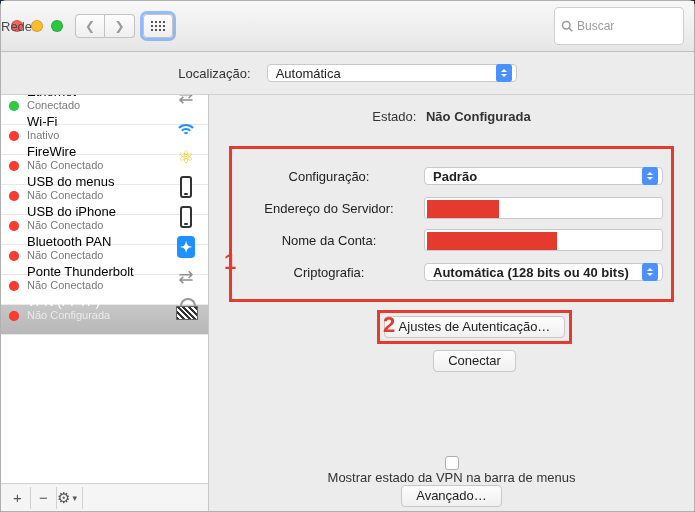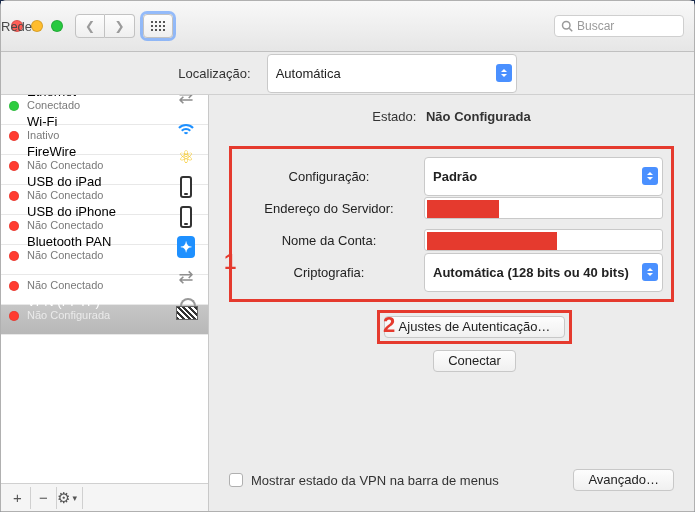--- a/index.html
+++ b/index.html
@@ -13,25 +13,25 @@
   .tl.yellow { background: #ffbd2e; }
   .tl.green { background: #28c940; }
   .nav { display: flex; }
   .nav button { width: 30px; height: 24px; background: linear-gradient(#fdfdfd,#efefef); border: 1px solid #c2c2c2; font-size: 12px; color: #9b9b9b; cursor: default; }
   .nav button:first-child { border-radius: 4px 0 0 4px; }
   .nav button:last-child { border-radius: 0 4px 4px 0; border-left: none; }
   .grid-btn { width: 30px; height: 24px; margin-left: 8px; border-radius: 4px; border: 1px solid #c2c2c2; background: linear-gradient(#fdfdfd,#efefef); display:flex; align-items:center; justify-content:center; box-shadow: 0 0 0 3px rgba(70,140,255,0.55); }
   .grid-dots { display:grid; grid-template-columns:repeat(4,2px); grid-template-rows:repeat(3,2px); gap:2px; }
   .grid-dots span { width:2px; height:2px; background:#555; }
   .title { position:absolute; left:0; right:12px; text-align:left; font-size:13px; color:#4a4a4a; pointer-events:none; }
-  .search { margin-left:auto; width:130px; height:22px; border:1px solid #cfcfcf; border-radius:4px; background:#fff; display:flex; align-items:center; padding:0 6px; color:#9a9a9a; font-size:12px; gap:4px; }
+  .search { margin-left:auto; width:130px; height:38px; border:1px solid #cfcfcf; border-radius:4px; background:#fff; display:flex; align-items:center; padding:0 6px; color:#9a9a9a; font-size:12px; gap:4px; }
   .search svg { width:12px; height:12px; }
   
   .loc-row { height:42px; display:flex; align-items:center; justify-content:center; gap:16px; font-size:13px; color:#333; }
-  .select { height:39px; background:#fff; border:1px solid #c9c9c9; border-radius:4px; display:flex; align-items:center; padding:0 4px 0 8px; font-size:13px; color:#222; position:relative; }
+  .select { height:18px; background:#fff; border:1px solid #c9c9c9; border-radius:4px; display:flex; align-items:center; padding:0 4px 0 8px; font-size:13px; color:#222; position:relative; }
   .select .arrows { width:16px; height:18px; background:#4a90ff; border-radius:3px; margin-left:6px; display:flex; flex-direction:column; align-items:center; justify-content:center; }
   .select .arrows::before, .select .arrows::after { content:""; width:0; height:0; border-left:3px solid transparent; border-right:3px solid transparent; }
   .select .arrows::before { border-bottom:3px solid #fff; margin-bottom:2px; }
   .select .arrows::after { border-top:3px solid #fff; }
   
   .body { flex:1; display:flex; border-top:1px solid #d0d0d0; min-height:0; }
   .sidebar { width:208px; border-right:1px solid #c8c8c8; background:#fff; display:flex; flex-direction:column; }
   .list { flex:1; overflow:auto; }
   .item { display:flex; align-items:flex-end; height:30px; padding:13px 8px; border-bottom:1px solid #e8e8e8; gap:8px; }
   .item.selected { background:linear-gradient(#c6c6c6,#b8b8b8); color:#fff; }
@@ -53,41 +53,41 @@
   .fwico { color:#f5c518; font-size:18px; }
   .iphone { width:12px; height:22px; border:2px solid #333; border-radius:3px; background:#fff; position:relative; }
   .iphone::after { content:""; position:absolute; bottom:1px; left:50%; transform:translateX(-50%); width:4px; height:2px; background:#333; border-radius:2px;}
   .btico { width:18px; height:22px; background:#1e90ff; border-radius:4px; color:#fff; display:flex; align-items:center; justify-content:center; font-size:14px; font-weight:bold;}
   .lock { width:20px; height:18px; position:relative; }
   .lock::before { content:""; position:absolute; left:4px; top:0; width:12px; height:8px; border:2px solid #999; border-bottom:none; border-radius:8px 8px 0 0;}
   .lock::after { content:""; position:absolute; left:0; top:8px; width:20px; height:12px; background:repeating-linear-gradient(45deg,#333 0 2px,#fff 2px 4px); border:1px solid #666;}
   .sbfoot { height:28px; border-top:1px solid #d0d0d0; display:flex; align-items:center; padding:0 4px; background:#f5f5f5; }
   .sbfoot button { width:26px; height:22px; background:none; border:none; border-right:1px solid #d0d0d0; font-size:15px; color:#555; cursor:pointer; }
   .sbfoot .gear { display:flex; align-items:center; gap:2px; }
-  .content { flex:1; position:relative; padding:14px 20px 20px 20px; display:flex; flex-direction:column; background:#ececec; }
+  .content { flex:1; position:relative; padding:14px 20px 4px 20px; display:flex; flex-direction:column; background:#ececec; }
   .state { text-align:center; font-size:13px; color:#333; margin-bottom:22px; }
   .state b { margin-left:6px; }
   .form-area { border:3px solid #e53a2e; padding:10px 8px; position:relative; }
   .marker { position:absolute; font-size:22px; font-weight:bold; color:#e53a2e; }
   .marker.m1 { left:-8px; top:100px; }
   .row { display:flex; align-items:center; height:30px; margin:2px 0; gap:6px; }
   .row label { width:178px; text-align:center; font-size:13px; color:#222; }
   .row .ctrl { flex:1;font-weight:bold; }
   .row .select { width:100%; }
   .txtfield { height:22px; width:100%; border:1px solid #c9c9c9; border-radius:3px; background:#fff; }
   .redact { position:relative; }
   .redact::after { content:""; position:absolute; left:2px; top:2px; height:18px; background:#e53a2e; }
   .redact.r1::after { width:72px; }
   .redact.r2::after { width:130px; }
   .auth-wrap { margin-top:8px; text-align:center; position:relative; }
   .auth-wrap .marker { position:absolute; left:154px; top:2px; }
   .btn { display:inline-block; height:22px; padding:0 14px; background:linear-gradient(#fdfdfd,#f0f0f0); border:1px solid #c8c8c8; border-radius:4px; font-size:13px; color:#222; line-height:20px; cursor:pointer; }
   .auth-box { border:3px solid #e53a2e; padding:3px 4px; display:inline-block; margin-left:46px; }
   .connect-row { margin-top:6px; text-align:center; margin-left:46px;}
-  .footer { margin-top:auto; display:flex; align-items:center; gap:8px; padding-top:12px; }
+  .footer { margin-top:auto; display:flex; align-items:center; padding-top:12px;flex-direction:column; }
   .chk { width:14px; height:14px; border:1px solid #b0b0b0; border-radius:3px; background:#fff; }
 </style>
 </head>
 <body>
 
 <div class="window">
 
   <div class="toolbar">
     <div class="traffic">
       <div class="tl red"></div>
@@ -164,21 +164,21 @@
           <span class="dot red"></span>
           <div class="txt">
             <div class="name">FireWire</div>
             <div class="status">Não Conectado</div>
           </div>
           <div class="svc-ico fwico">⚛</div>
         </div>
         <div class="item">
           <span class="dot red"></span>
           <div class="txt">
-            <div class="name">USB do iPad</div>
+            <div class="name">USB do menus</div>
             <div class="status">Não Conectado</div>
           </div>
           <div class="svc-ico">
               <div class="iphone"></div>
             </div>
         </div>
         <div class="item">
           <span class="dot red"></span>
           <div class="txt">
             <div class="name">USB do iPhone</div>
@@ -194,20 +194,21 @@
             <div class="name">Bluetooth PAN</div>
             <div class="status">Não Conectado</div>
           </div>
           <div class="svc-ico">
               <div class="btico">✦</div>
             </div>
         </div>
         <div class="item">
           <span class="dot red"></span>
           <div class="txt">
+            <div class="name">Ponte Thunderbolt</div>
             <div class="status">Não Conectado</div>
           </div>
           <div class="svc-ico ethico">⇄</div>
         </div>
         <div class="item selected">
           <span class="dot red"></span>
           <div class="txt">
             <div class="name">VPN (PPTP)</div>
             <div class="status">Não Configurada</div>
           </div>

